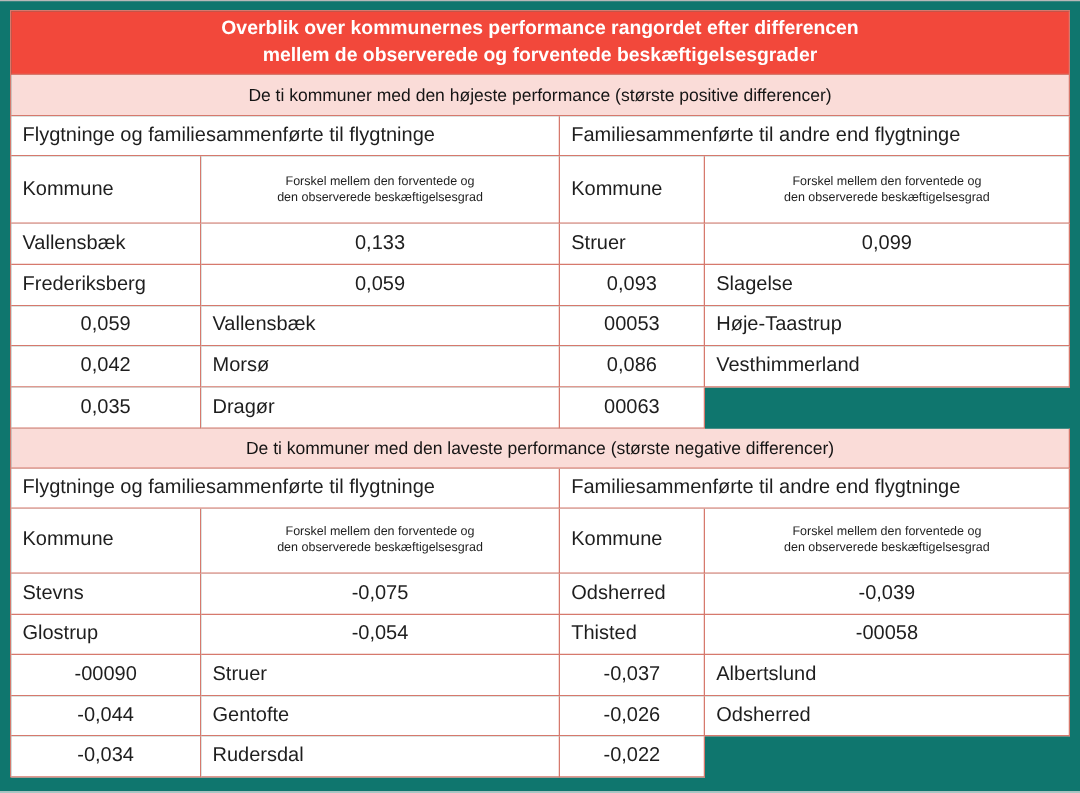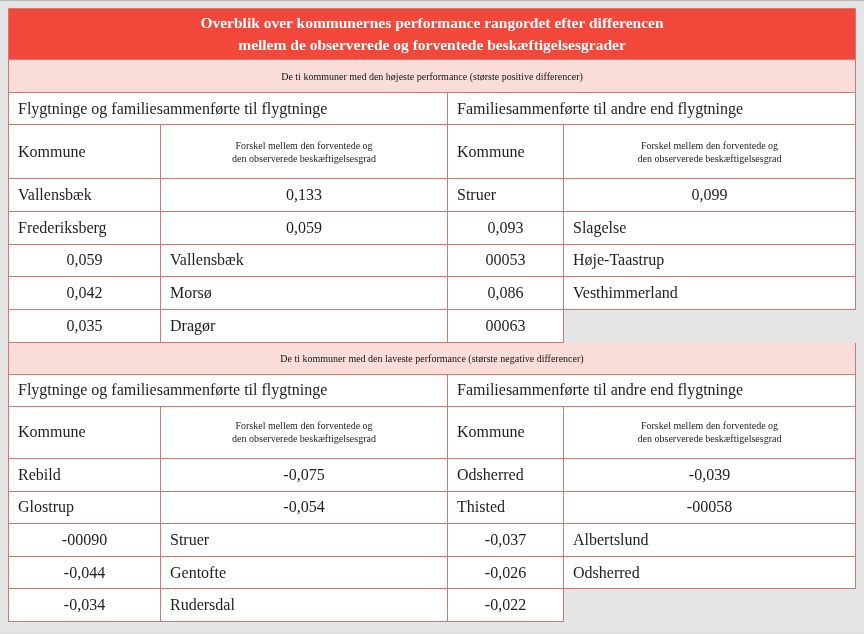--- a/index.html
+++ b/index.html
@@ -1,20 +1,20 @@
 <!DOCTYPE html>
 <html><head>
 <meta charset="utf-8">
 <style>
   html, body { margin: 0; padding: 0; background: #ffffff; }
   .page {
     position: relative;
     width: 864px; height: 634px;
-    background: #e5e5e5;
-    font-family: Liberation Serif, serif;
+    background: #0f766e;
+    font-family: Liberation Sans, sans-serif;
     color: #1e1e1e;
     border-top: 1px solid #b9b9b9;
     border-bottom: 1px solid #dcdcdc;
     box-sizing: border-box;
     overflow: hidden;
   }
   .tbl {
     position: absolute; left: 8px; top: 7px;
     width: 848px; height: 614px;
     display: grid;
@@ -44,21 +44,21 @@
     font-size: 15.5px;
     line-height: 1.45;
     flex-direction: column;
     justify-content: center;
     text-align: center;
   }
   .band {
     background: #fadcd8;
     justify-content: center;
     text-align: center;
-    font-size: 10px;
+    font-size: 14px;
     color: #141414;
   }
   .left-al { justify-content: flex-start; padding-left: 9px; padding-right: 4px; }
   .center-al { justify-content: center; text-align: center; }
   .forskel {
     flex-direction: column;
     justify-content: center;
     line-height: 1.3;
     font-size: 10px;
   }
@@ -123,21 +123,21 @@
     <div class="cell center-al forskel">
       <div>Forskel mellem den forventede og</div>
       <div>den observerede beskæftigelsesgrad</div>
     </div>
     <div class="cell left-al">Kommune</div>
     <div class="cell center-al forskel">
       <div>Forskel mellem den forventede og</div>
       <div>den observerede beskæftigelsesgrad</div>
     </div>
 
-    <div class="cell left-al">Rebild</div>
+    <div class="cell left-al">Stevns</div>
     <div class="cell center-al">-0,075</div>
     <div class="cell left-al">Odsherred</div>
     <div class="cell center-al">-0,039</div>
 
     <div class="cell left-al">Glostrup</div>
     <div class="cell center-al">-0,054</div>
     <div class="cell left-al">Thisted</div>
     <div class="cell center-al">-00058</div>
 
     <div class="cell center-al">-00090</div>

